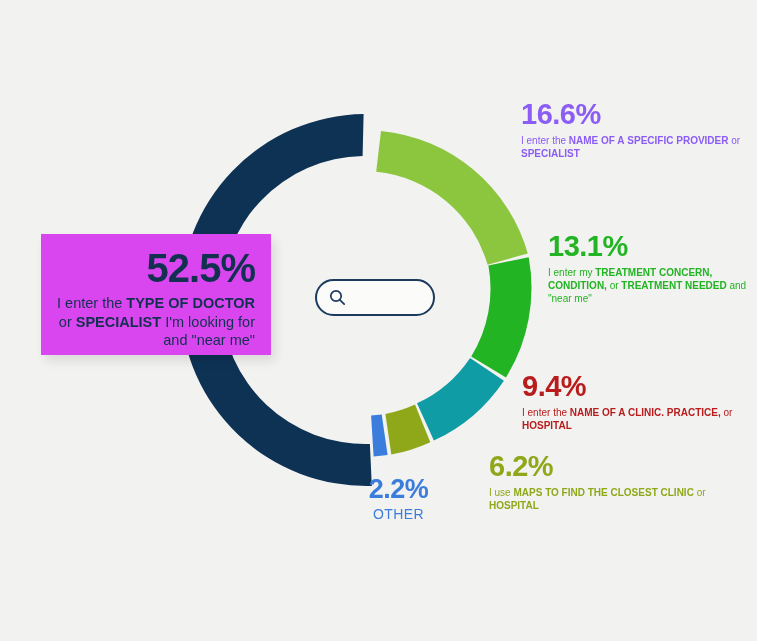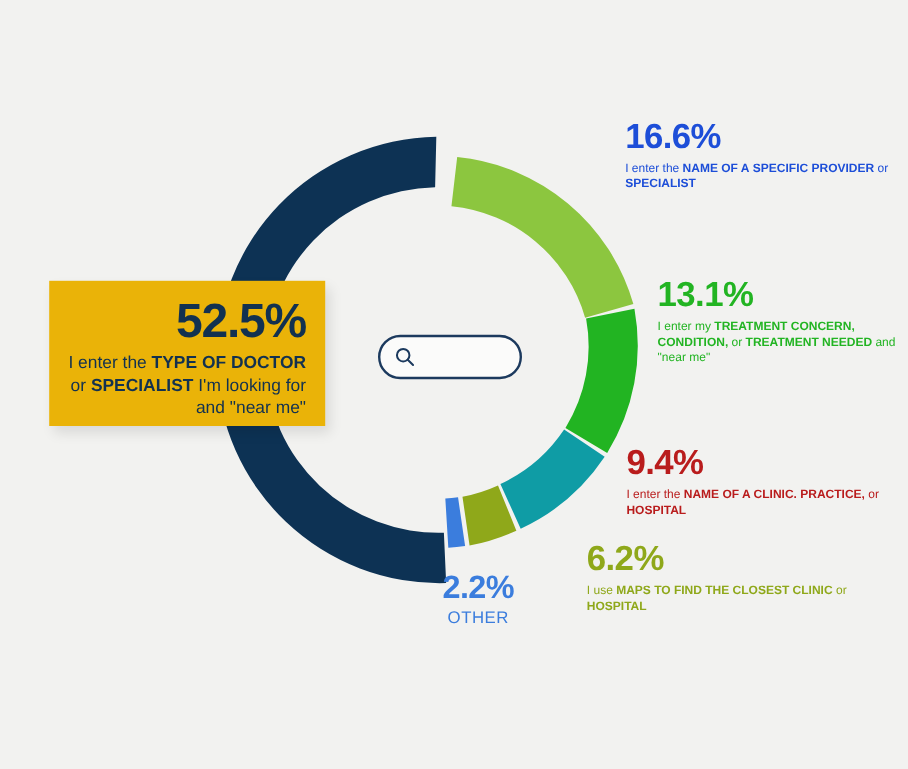--- a/index.html
+++ b/index.html
@@ -25,21 +25,21 @@
     background:#fbfbfa;
     display:flex; align-items:center;
   }
   .search-pill .mag { margin-left:12px; display:block; }
 
   
   .callout {
     position:absolute;
     left:41px; top:234px;
     width:230px; height:121px;
-    background:#eab308;
+    background:#d946ef;
     box-shadow:4px 6px 10px rgba(0,0,0,0.10);
     padding:14px 16px 10px 12px;
     text-align:right;
   }
   .callout .pct {
     color:#123150;
     font-size:40px;
     font-weight:bold;
     letter-spacing:-1px;
     line-height:1.0;
@@ -127,21 +127,21 @@
 
   <div class="callout">
     <div class="pct">52.5%</div>
     <div class="desc">
       <span>I enter the </span><b>TYPE OF</b>
       <b>DOCTOR</b><span> or </span><b>SPECIALIST</b><span> I'm</span>
       <span>looking for and "near me"</span>
     </div>
   </div>
 
-  <div class="label" id="label-provider" style="color: #1d4ed8;">
+  <div class="label" id="label-provider" style="color: #8b5cf6;">
     <div class="pct">16.6%</div>
     <div class="desc">
       <span>I enter the </span><b>NAME OF A</b>
       <b>SPECIFIC PROVIDER</b><span> or </span>
       <b>SPECIALIST</b>
     </div>
   </div>
 
   <div class="label" id="label-concern" style="color: rgb(34, 180, 34);">
     <div class="pct">13.1%</div>

